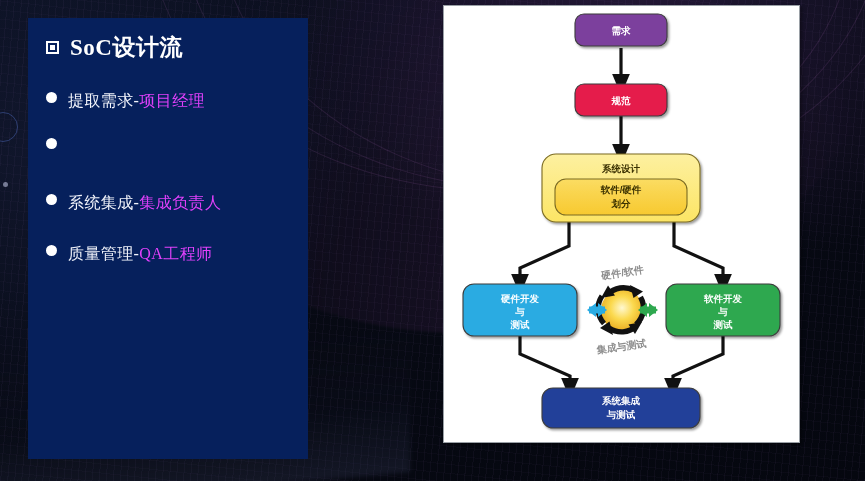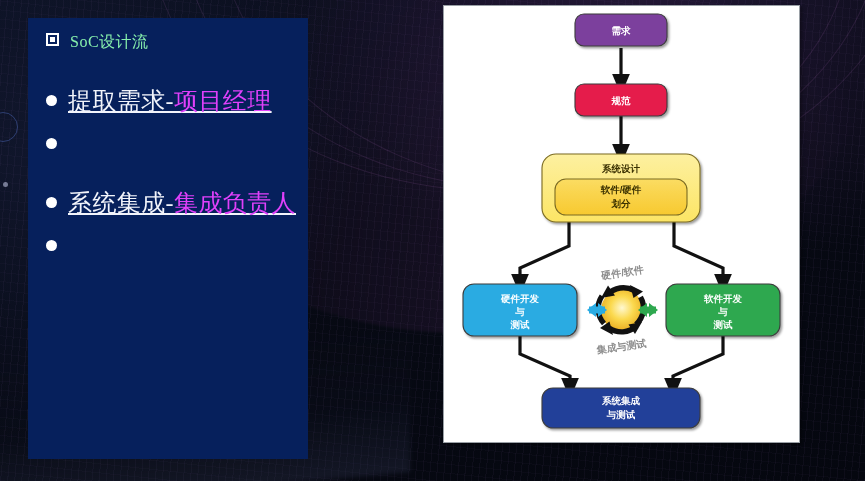--- a/index.html
+++ b/index.html
@@ -134,34 +134,34 @@
   }
   .marker.dot {
     width: 11px; height: 11px;
     border-radius: 50%;
     background: #ffffff;
     position: relative;
     top: -3px;
   }
   .row-text {
     color: #f2f4fb;
-    font-size: 24px;
+    font-size: 16px;
     line-height: 22px;
     letter-spacing: 0.4px;
     white-space: nowrap;
-    text-decoration: underline;
   }
   .row-text .role {
     color: #e040fb;
   }
   .title-text {
-    color: #86efac;
-    font-size: 16px;
+    color: #ffffff;
+    font-size: 23px;
     letter-spacing: 0.5px;
     white-space: nowrap;
+    font-weight: bold;
   }
 
   
   #diagram-panel {
     position: absolute;
     left: 443px;
     top: 5px;
     width: 357px;
     height: 438px;
     background: #ffffff;
@@ -222,20 +222,21 @@
 
 
     <div class="panel-row">
       <span class="marker dot"></span>
       <span class="row-text"><span>系统集成-</span><span class="role">集成负责人</span></span>
     </div>
 
 
     <div class="panel-row">
       <span class="marker dot"></span>
+      <span class="row-text"><span>质量管理-</span><span class="role">QA工程师</span></span>
     </div>
 
   </div>
 
   <div id="diagram-panel">
     <svg id="diagram-svg" width="355" height="436" viewBox="0 0 355 436">
       <defs>
         <marker id="arrowhead" markerWidth="7" markerHeight="7" refX="3.2" refY="3.2" orient="auto" markerUnits="strokeWidth">
           <path d="M0,0.4 L6.6,3.2 L0,6 z" fill="#111111"></path>
         </marker>

